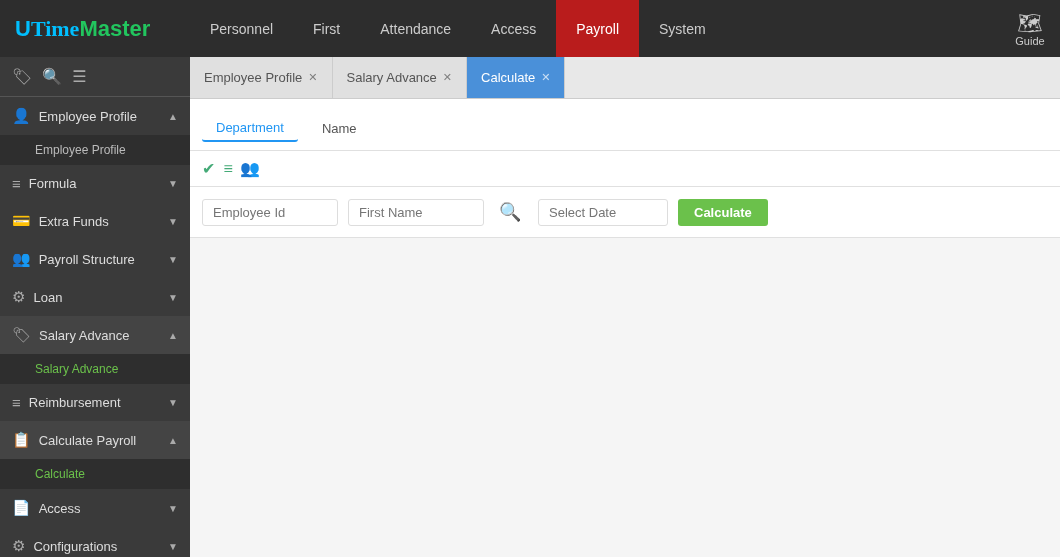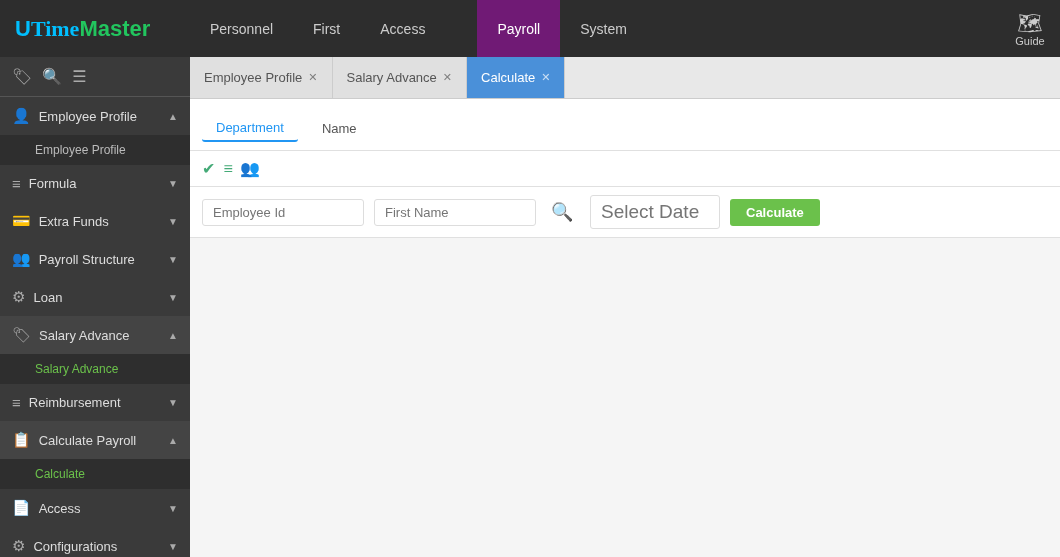--- a/index.html
+++ b/index.html
@@ -34,21 +34,21 @@
     .nav-item {
       color: #ccc;
       padding: 8px 20px;
       height: 100%;
       display: flex;
       align-items: center;
       cursor: pointer;
       font-size: 14px;
       transition: background 0.2s;
     }
-    .nav-item.active { background: #701a75; color: white; margin-left: 32px; }
+    .nav-item.active { background: #b91c1c; color: white; }
     .nav-guide {
       width: 60px;
       display: flex;
       flex-direction: column;
       align-items: center;
       color: #ccc;
       font-size: 11px;
       cursor: pointer;
       padding: 5px;
     }
@@ -190,39 +190,39 @@
       align-items: center;
       gap: 10px;
       border-bottom: 1px solid #e0e0e0;
       flex-shrink: 0;
     }
     .search-field {
       border: 1px solid #ddd;
       border-radius: 3px;
       padding: 5px 10px;
       font-size: 13px;
-      width: 162px;
+      width: 136px;
       outline: none;
       color: #888;
     }
     .search-icon-btn {
       display: flex;
       align-items: center;
       justify-content: center;
       width: 34px;
       height: 34px;
       cursor: pointer;
       color: #555;
       font-size: 18px;
     }
     .date-field {
       border: 1px solid #ddd;
       border-radius: 3px;
       padding: 5px 10px;
-      font-size: 19px;
+      font-size: 13px;
       width: 130px;
       outline: none;
       color: #888;
     }
     .calculate-btn {
       background: #6bc14b;
       color: white;
       border: none;
       border-radius: 3px;
       padding: 6px 16px;
@@ -243,20 +243,21 @@
 
 <div class="top-nav">
   <div class="logo">
     <span class="logo-u">U</span>
       <span class="logo-time">Time </span>
       <span class="logo-master">Master</span>
   </div>
   <div class="nav-items">
     <div class="nav-item">Personnel</div>
     <div class="nav-item">First</div>
+    <div class="nav-item">Attendance</div>
     <div class="nav-item">Access</div>
     <div class="nav-item active">Payroll</div>
     <div class="nav-item">System</div>
   </div>
   <div class="nav-guide">
     <span class="guide-icon">🗺</span>
     <span>Guide</span>
   </div>
 </div>
 

